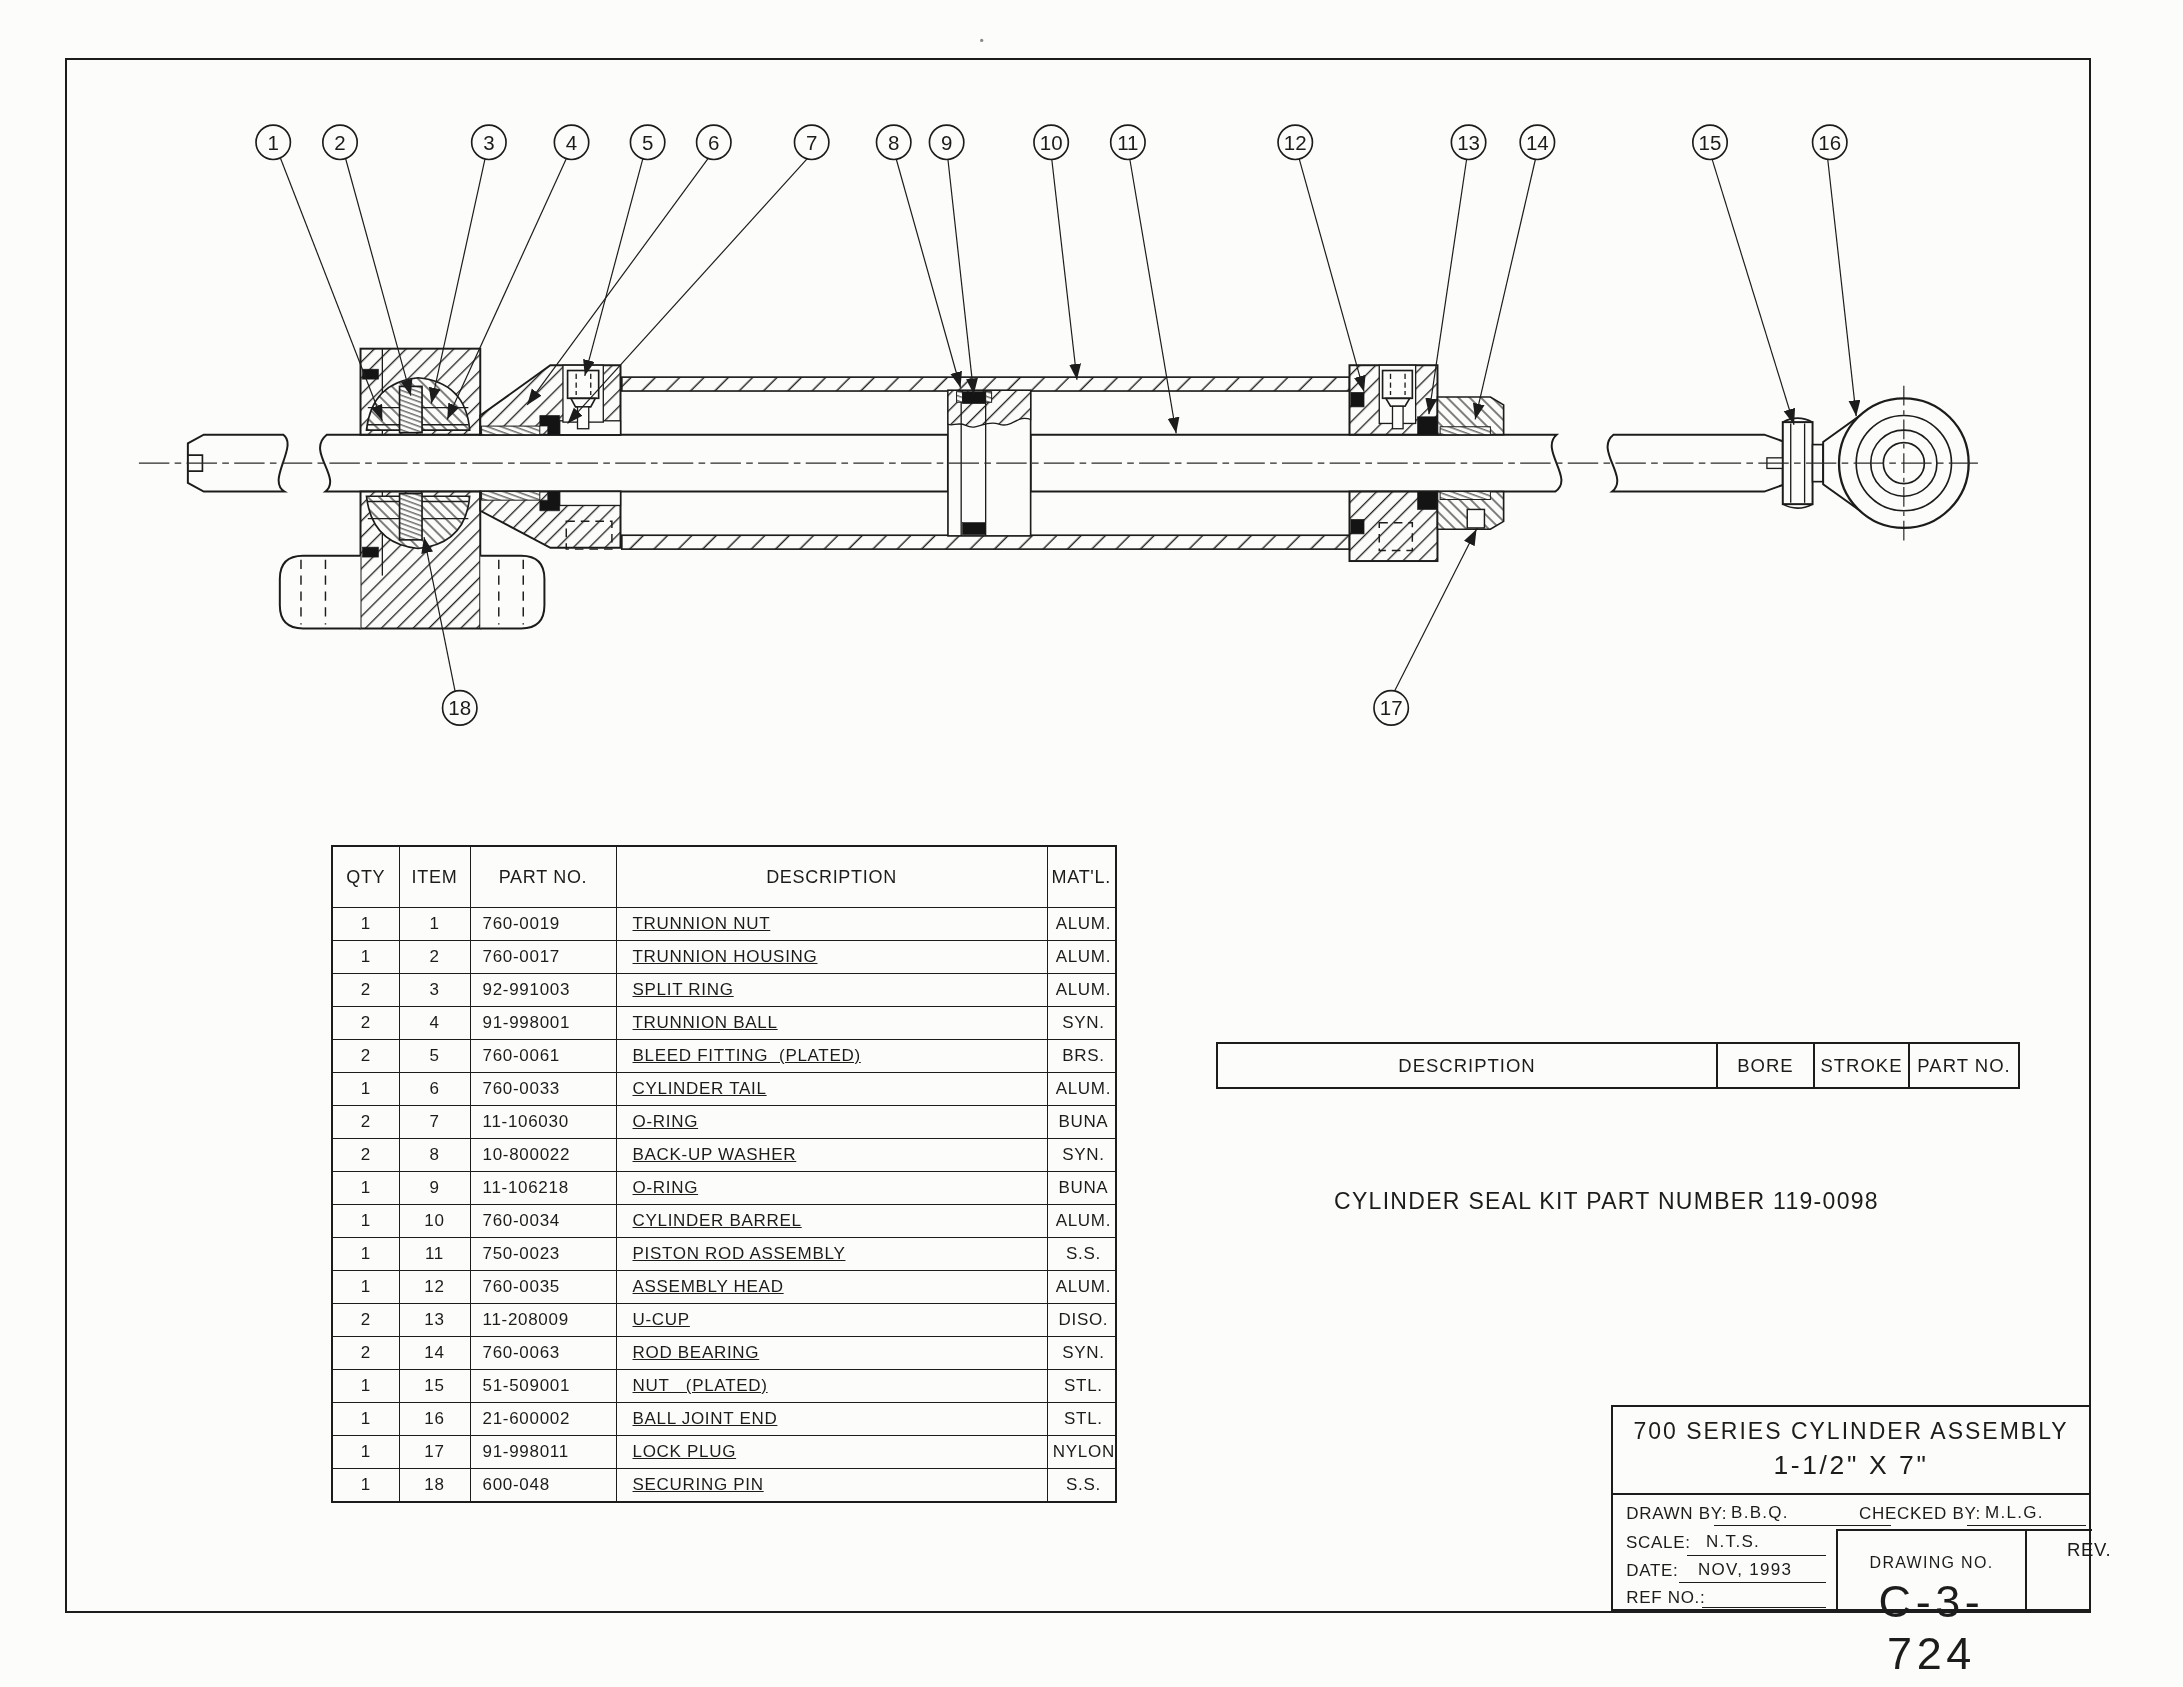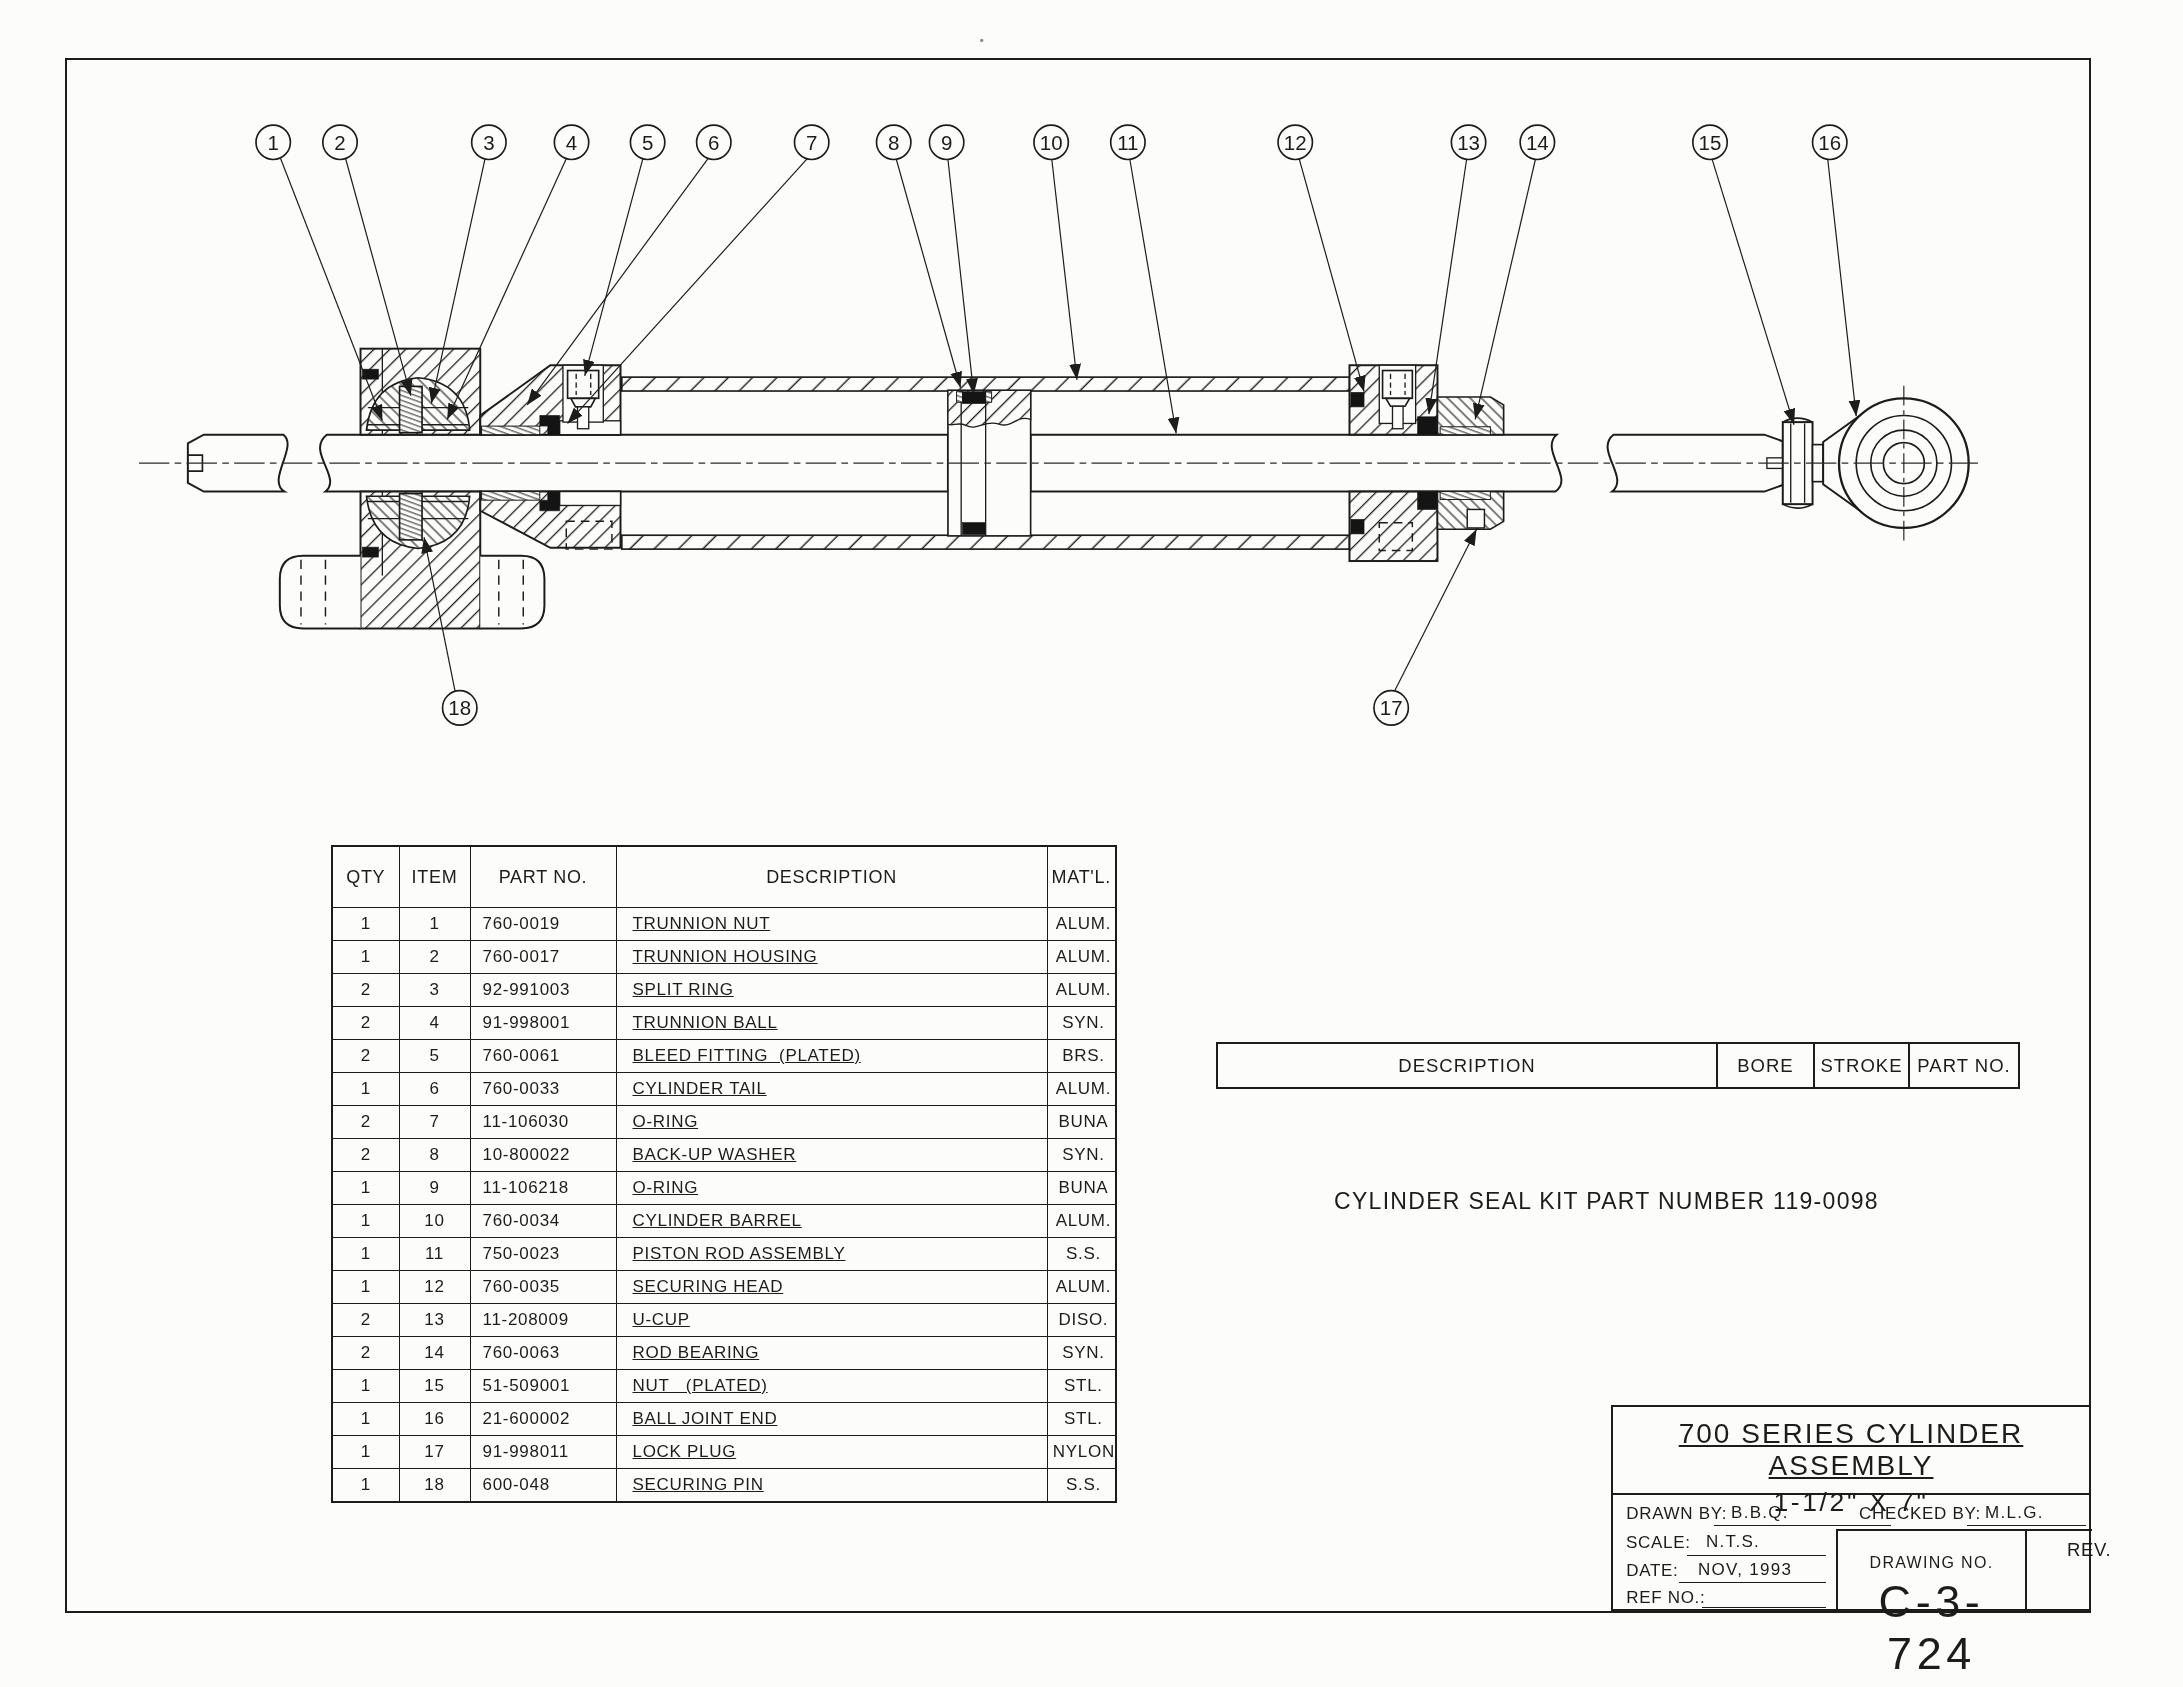--- a/index.html
+++ b/index.html
@@ -30,21 +30,21 @@
   .spec td{height:30px;text-align:center;}
   .spec td.desc{text-align:left;padding-left:36px;}
 
   .note{position:absolute;left:1334px;top:1188px;font-size:23px;letter-spacing:1.3px;}
 
   
   .tblock{position:absolute;left:1611px;top:1405px;width:480px;height:206px;
         box-sizing:border-box;border:2.6px solid #1c1c1c;}
   .tblock .ttl{box-sizing:border-box;height:88px;border-bottom:2.6px solid #1c1c1c;
         text-align:center;}
-  .tblock .ttl .l1{font-size:28px;letter-spacing:2px;padding-top:10.6px;text-decoration:underline;}
+  .tblock .ttl .l1{font-size:23px;letter-spacing:2px;padding-top:10.6px;}
   .tblock .ttl .l2{font-size:26.5px;letter-spacing:2.6px;padding-top:5.3px;}
   .tblock .info{position:relative;height:115px;font-size:17px;}
   .info .lab{position:absolute;letter-spacing:0.7px;}
   .info .val{position:absolute;letter-spacing:1.3px;}
   .info .ul{position:absolute;border-bottom:1.7px solid #1c1c1c;height:0;}
   .dno{position:absolute;left:223px;top:34px;width:189px;height:81px;
         box-sizing:border-box;border-top:2.6px solid #1c1c1c;border-left:2.6px solid #1c1c1c;
         text-align:center;}
   .dno .lab2{font-size:16px;letter-spacing:1.3px;padding-top:23px;}
   .dno .num{font-size:45px;letter-spacing:4.6px;padding-top:4px;}
@@ -380,21 +380,21 @@
           <td class="c0">1</td>
           <td class="c1">11</td>
           <td class="c2">750-0023</td>
           <td class="c3">PISTON ROD ASSEMBLY</td>
           <td class="c4">S.S.</td>
         </tr>
     <tr>
           <td class="c0">1</td>
           <td class="c1">12</td>
           <td class="c2">760-0035</td>
-          <td class="c3">SECURING HEAD</td>
+          <td class="c3">ASSEMBLY HEAD</td>
           <td class="c4">ALUM.</td>
         </tr>
     <tr>
           <td class="c0">2</td>
           <td class="c1">13</td>
           <td class="c2">11-208009</td>
           <td class="c3">U-CUP</td>
           <td class="c4">DISO.</td>
         </tr>
     <tr>

